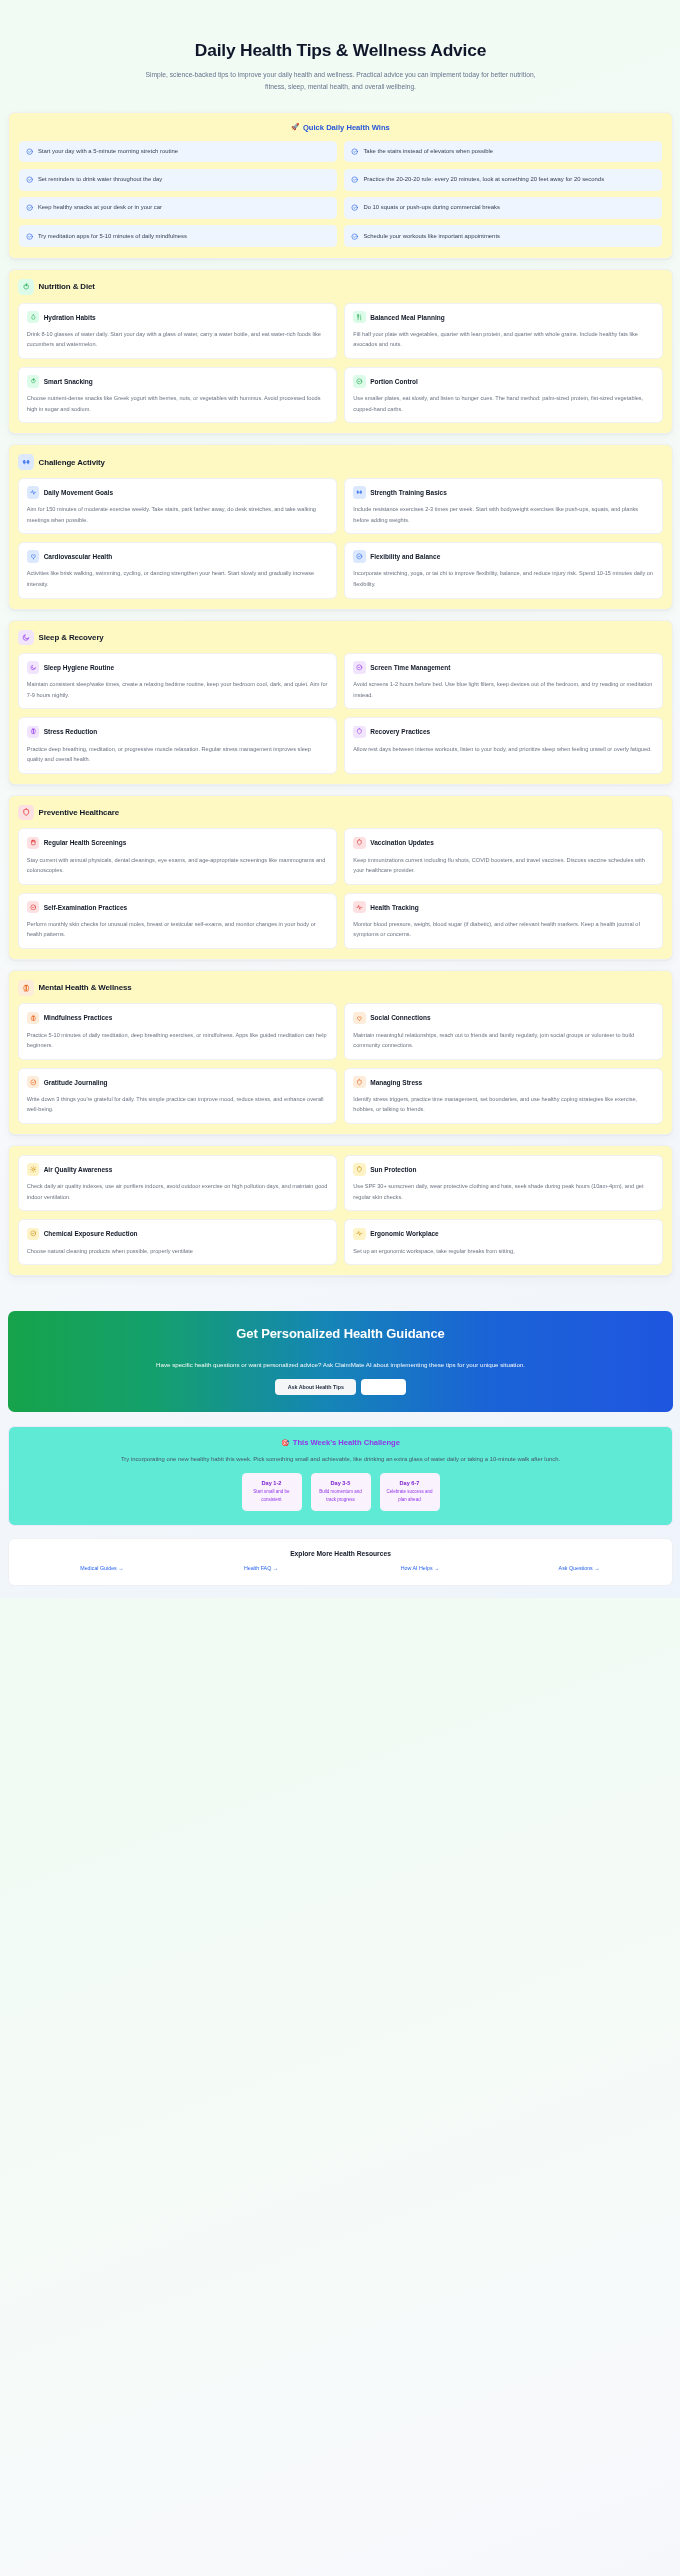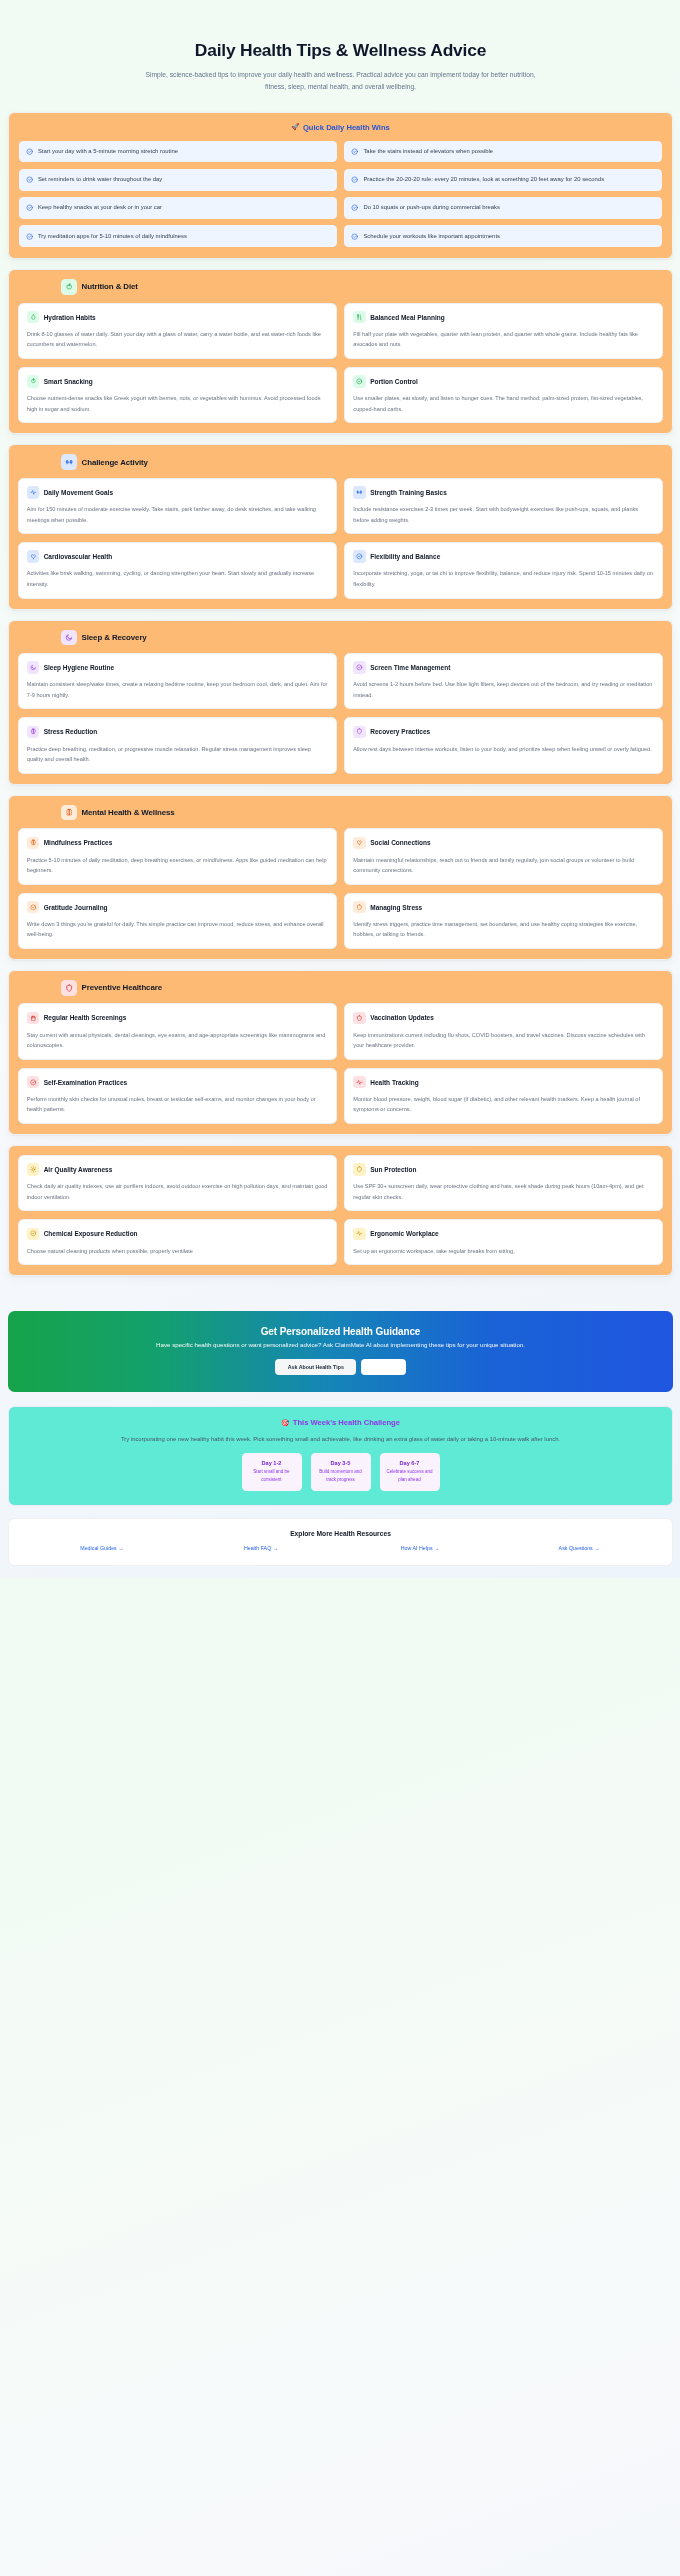--- a/index.html
+++ b/index.html
@@ -19,21 +19,21 @@
     line-height: 1.25;
     margin-top: 21px;
   }
   .hero p {
     margin: 7.3px auto 0; max-width: 393px; font-size: 6.7px; line-height: 1.85;
     color: #64748b;
   }
 
   
   .card {
-    background: #fdba74; border: 0.6px solid #eef0f4; border-radius: 6.7px;
+    background: #fef9c3; border: 0.6px solid #eef0f4; border-radius: 6.7px;
     box-shadow: 0 0.6px 1.1px rgba(16,24,40,.04), 0 3.4px 10px rgba(16,24,40,.035);
   }
 
   
   .quickwins { margin: 5.6px 7.9px 0; padding: 10px 10px 11.2px; }
   .qw-title {
     text-align: center; font-size: 7.6px; font-weight: 700; color: #2456d8;
     display: flex; align-items: center; justify-content: center; gap: 3.4px;
     margin-bottom: 9px;
   }
@@ -41,21 +41,21 @@
   .qw-item {
     background: #eff5fe; border-radius: 4.5px; padding: 6.2px 6.7px;
     display: flex; gap: 5px; align-items: center; min-height: 21.4px;
   }
   .qw-item .txt { font-size: 5.9px; line-height: 1.55; color: #334155; }
   .ic { flex: 0 0 auto; display: inline-flex; align-items: center; justify-content: center; }
   .ic svg { display: block; }
 
   
   .section { margin: 10px 7.9px 0; padding: 9px 9px 10px; }
-  .sec-head { display: flex; align-items: center; gap: 5px; margin-bottom: 7.9px; margin-left: 43px; }
+  .sec-head { display: flex; align-items: center; gap: 5px; margin-bottom: 7.9px; }
   .sec-badge {
     width: 15.7px; height: 15.7px; border-radius: 4.5px;
     display: flex; align-items: center; justify-content: center;
   }
   .sec-title { font-size: 7.9px; font-weight: 700; color: #111827; letter-spacing: -0.1px; }
   .tip-grid { display: grid; grid-template-columns: 1fr 1fr; gap: 7.9px 7.9px; }
   .tip {
     border: 0.6px solid #eef0f4; border-radius: 5.6px; background: #fff;
     padding: 7.3px 7.9px 8.4px;
   }
@@ -106,21 +106,21 @@
     background: linear-gradient(90deg,#2f5fe8,#9333ea); color: #fff;
     padding: 3.4px 7.9px; font-size: 5.3px; font-weight: 700;
   }
 
   
   .cta {
     margin: 35px 7.9px 0; border-radius: 6.7px; padding: 14.6px 22.5px 17px;
     background: linear-gradient(90deg,#16a34a 0%, #14a06d 22%, #1585b6 48%, #1a63d6 72%, #1f56e0 100%);
     text-align: center; color: #fff;
   }
-  .cta h2 { font-size: 10px; font-weight: 700; margin-bottom: 2px; letter-spacing: -0.1px; }
+  .cta h2 { font-size: 13px; font-weight: 700; margin-bottom: 18px; letter-spacing: -0.1px; }
   .cta p { font-size: 6.2px; line-height: 1.85; max-width: 410px; margin: 0 auto 9px; opacity: .97; }
   .cta-row { display: flex; justify-content: center; gap: 4.5px; }
   .cta-btn {
     background: #f4f6f8; color: #1e293b; border-radius: 3.9px;
     padding: 5px 12.4px; font-size: 5.3px; font-weight: 700; min-width: 56px;
   }
   .cta-btn.blank { background: #fff; min-width: 45px; }
 
   
   .challenge {
@@ -415,20 +415,78 @@
                 <svg width="6.7" height="6.7" viewBox="0 0 24 24" fill="none" stroke="#9333ea" stroke-width="2" stroke-linecap="round" stroke-linejoin="round">
                   <path d="M12 3l7 3v5.5c0 4.5-3 7.8-7 9.5-4-1.7-7-5-7-9.5V6l7-3z"></path>
                 </svg>
               </span>
               <span class="tip-title">Recovery Practices</span>
             </div>
             <div class="tip-body">Allow rest days between intense workouts, listen to your body, and prioritize sleep when feeling unwell or overly fatigued.</div>
           </div>
         </div>
       </div>
+      <div class="card section t-red">
+        <div class="sec-head">
+          <span class="sec-badge">
+            <svg width="8.4" height="8.4" viewBox="0 0 24 24" fill="none" stroke="#dc2626" stroke-width="2" stroke-linecap="round" stroke-linejoin="round">
+              <path d="M12 3l7 3v5.5c0 4.5-3 7.8-7 9.5-4-1.7-7-5-7-9.5V6l7-3z"></path>
+            </svg>
+          </span>
+          <span class="sec-title">Preventive Healthcare</span>
+        </div>
+        <div class="tip-grid">
+          <div class="tip">
+            <div class="tip-head">
+              <span class="tip-badge">
+                <svg width="6.7" height="6.7" viewBox="0 0 24 24" fill="none" stroke="#dc2626" stroke-width="2" stroke-linecap="round" stroke-linejoin="round">
+                  <rect x="5.5" y="5.5" width="13" height="15" rx="2"></rect>
+                  <path d="M5.5 10h13M9 3.5v4M15 3.5v4"></path>
+                </svg>
+              </span>
+              <span class="tip-title">Regular Health Screenings</span>
+            </div>
+            <div class="tip-body">Stay current with annual physicals, dental cleanings, eye exams, and age-appropriate screenings like mammograms and colonoscopies.</div>
+          </div>
+          <div class="tip">
+            <div class="tip-head">
+              <span class="tip-badge">
+                <svg width="6.7" height="6.7" viewBox="0 0 24 24" fill="none" stroke="#dc2626" stroke-width="2" stroke-linecap="round" stroke-linejoin="round">
+                  <path d="M12 3l7 3v5.5c0 4.5-3 7.8-7 9.5-4-1.7-7-5-7-9.5V6l7-3z"></path>
+                </svg>
+              </span>
+              <span class="tip-title">Vaccination Updates</span>
+            </div>
+            <div class="tip-body">Keep immunizations current including flu shots, COVID boosters, and travel vaccines. Discuss vaccine schedules with your healthcare provider.</div>
+          </div>
+          <div class="tip">
+            <div class="tip-head">
+              <span class="tip-badge">
+                <svg width="6.7" height="6.7" viewBox="0 0 24 24" fill="none" stroke="#dc2626" stroke-width="2" stroke-linecap="round" stroke-linejoin="round">
+                  <circle cx="12" cy="12" r="9"></circle>
+                  <path d="M8.5 12.2l2.4 2.4 4.6-5"></path>
+                </svg>
+              </span>
+              <span class="tip-title">Self-Examination Practices</span>
+            </div>
+            <div class="tip-body">Perform monthly skin checks for unusual moles, breast or testicular self-exams, and monitor changes in your body or health patterns.</div>
+          </div>
+          <div class="tip">
+            <div class="tip-head">
+              <span class="tip-badge">
+                <svg width="6.7" height="6.7" viewBox="0 0 24 24" fill="none" stroke="#dc2626" stroke-width="2" stroke-linecap="round" stroke-linejoin="round">
+                  <path d="M3 12h4l2.5-7 4 14L16 12h5"></path>
+                </svg>
+              </span>
+              <span class="tip-title">Health Tracking</span>
+            </div>
+            <div class="tip-body">Monitor blood pressure, weight, blood sugar (if diabetic), and other relevant health markers. Keep a health journal of symptoms or concerns.</div>
+          </div>
+        </div>
+      </div>
       <div class="card section t-orange">
         <div class="sec-head">
           <span class="sec-badge">
             <svg width="8.4" height="8.4" viewBox="0 0 24 24" fill="none" stroke="#ea580c" stroke-width="2" stroke-linecap="round" stroke-linejoin="round">
               <path d="M9.5 4a2.5 2.5 0 00-2.5 2.5A2.5 2.5 0 005 9a2.5 2.5 0 001 2 2.5 2.5 0 00-1 2 2.5 2.5 0 002 2.4A2.5 2.5 0 009.5 20H12V4H9.5z"></path>
               <path d="M14.5 4a2.5 2.5 0 012.5 2.5A2.5 2.5 0 0119 9a2.5 2.5 0 01-1 2 2.5 2.5 0 011 2 2.5 2.5 0 01-2 2.4A2.5 2.5 0 0114.5 20H12V4h2.5z"></path>
             </svg>
           </span>
           <span class="sec-title">Mental Health &amp; Wellness</span>
         </div>
@@ -471,78 +529,20 @@
           <div class="tip">
             <div class="tip-head">
               <span class="tip-badge">
                 <svg width="6.7" height="6.7" viewBox="0 0 24 24" fill="none" stroke="#ea580c" stroke-width="2" stroke-linecap="round" stroke-linejoin="round">
                   <path d="M12 3l7 3v5.5c0 4.5-3 7.8-7 9.5-4-1.7-7-5-7-9.5V6l7-3z"></path>
                 </svg>
               </span>
               <span class="tip-title">Managing Stress</span>
             </div>
             <div class="tip-body">Identify stress triggers, practice time management, set boundaries, and use healthy coping strategies like exercise, hobbies, or talking to friends.</div>
-          </div>
-        </div>
-      </div>
-      <div class="card section t-red">
-        <div class="sec-head">
-          <span class="sec-badge">
-            <svg width="8.4" height="8.4" viewBox="0 0 24 24" fill="none" stroke="#dc2626" stroke-width="2" stroke-linecap="round" stroke-linejoin="round">
-              <path d="M12 3l7 3v5.5c0 4.5-3 7.8-7 9.5-4-1.7-7-5-7-9.5V6l7-3z"></path>
-            </svg>
-          </span>
-          <span class="sec-title">Preventive Healthcare</span>
-        </div>
-        <div class="tip-grid">
-          <div class="tip">
-            <div class="tip-head">
-              <span class="tip-badge">
-                <svg width="6.7" height="6.7" viewBox="0 0 24 24" fill="none" stroke="#dc2626" stroke-width="2" stroke-linecap="round" stroke-linejoin="round">
-                  <rect x="5.5" y="5.5" width="13" height="15" rx="2"></rect>
-                  <path d="M5.5 10h13M9 3.5v4M15 3.5v4"></path>
-                </svg>
-              </span>
-              <span class="tip-title">Regular Health Screenings</span>
-            </div>
-            <div class="tip-body">Stay current with annual physicals, dental cleanings, eye exams, and age-appropriate screenings like mammograms and colonoscopies.</div>
-          </div>
-          <div class="tip">
-            <div class="tip-head">
-              <span class="tip-badge">
-                <svg width="6.7" height="6.7" viewBox="0 0 24 24" fill="none" stroke="#dc2626" stroke-width="2" stroke-linecap="round" stroke-linejoin="round">
-                  <path d="M12 3l7 3v5.5c0 4.5-3 7.8-7 9.5-4-1.7-7-5-7-9.5V6l7-3z"></path>
-                </svg>
-              </span>
-              <span class="tip-title">Vaccination Updates</span>
-            </div>
-            <div class="tip-body">Keep immunizations current including flu shots, COVID boosters, and travel vaccines. Discuss vaccine schedules with your healthcare provider.</div>
-          </div>
-          <div class="tip">
-            <div class="tip-head">
-              <span class="tip-badge">
-                <svg width="6.7" height="6.7" viewBox="0 0 24 24" fill="none" stroke="#dc2626" stroke-width="2" stroke-linecap="round" stroke-linejoin="round">
-                  <circle cx="12" cy="12" r="9"></circle>
-                  <path d="M8.5 12.2l2.4 2.4 4.6-5"></path>
-                </svg>
-              </span>
-              <span class="tip-title">Self-Examination Practices</span>
-            </div>
-            <div class="tip-body">Perform monthly skin checks for unusual moles, breast or testicular self-exams, and monitor changes in your body or health patterns.</div>
-          </div>
-          <div class="tip">
-            <div class="tip-head">
-              <span class="tip-badge">
-                <svg width="6.7" height="6.7" viewBox="0 0 24 24" fill="none" stroke="#dc2626" stroke-width="2" stroke-linecap="round" stroke-linejoin="round">
-                  <path d="M3 12h4l2.5-7 4 14L16 12h5"></path>
-                </svg>
-              </span>
-              <span class="tip-title">Health Tracking</span>
-            </div>
-            <div class="tip-body">Monitor blood pressure, weight, blood sugar (if diabetic), and other relevant health markers. Keep a health journal of symptoms or concerns.</div>
           </div>
         </div>
       </div>
       <div class="card section t-yellow">
         <div class="tip-grid">
           <div class="tip">
             <div class="tip-head">
               <span class="tip-badge">
                 <svg width="6.7" height="6.7" viewBox="0 0 24 24" fill="none" stroke="#ca8a04" stroke-width="2" stroke-linecap="round" stroke-linejoin="round">
                   <circle cx="12" cy="12" r="4"></circle>

